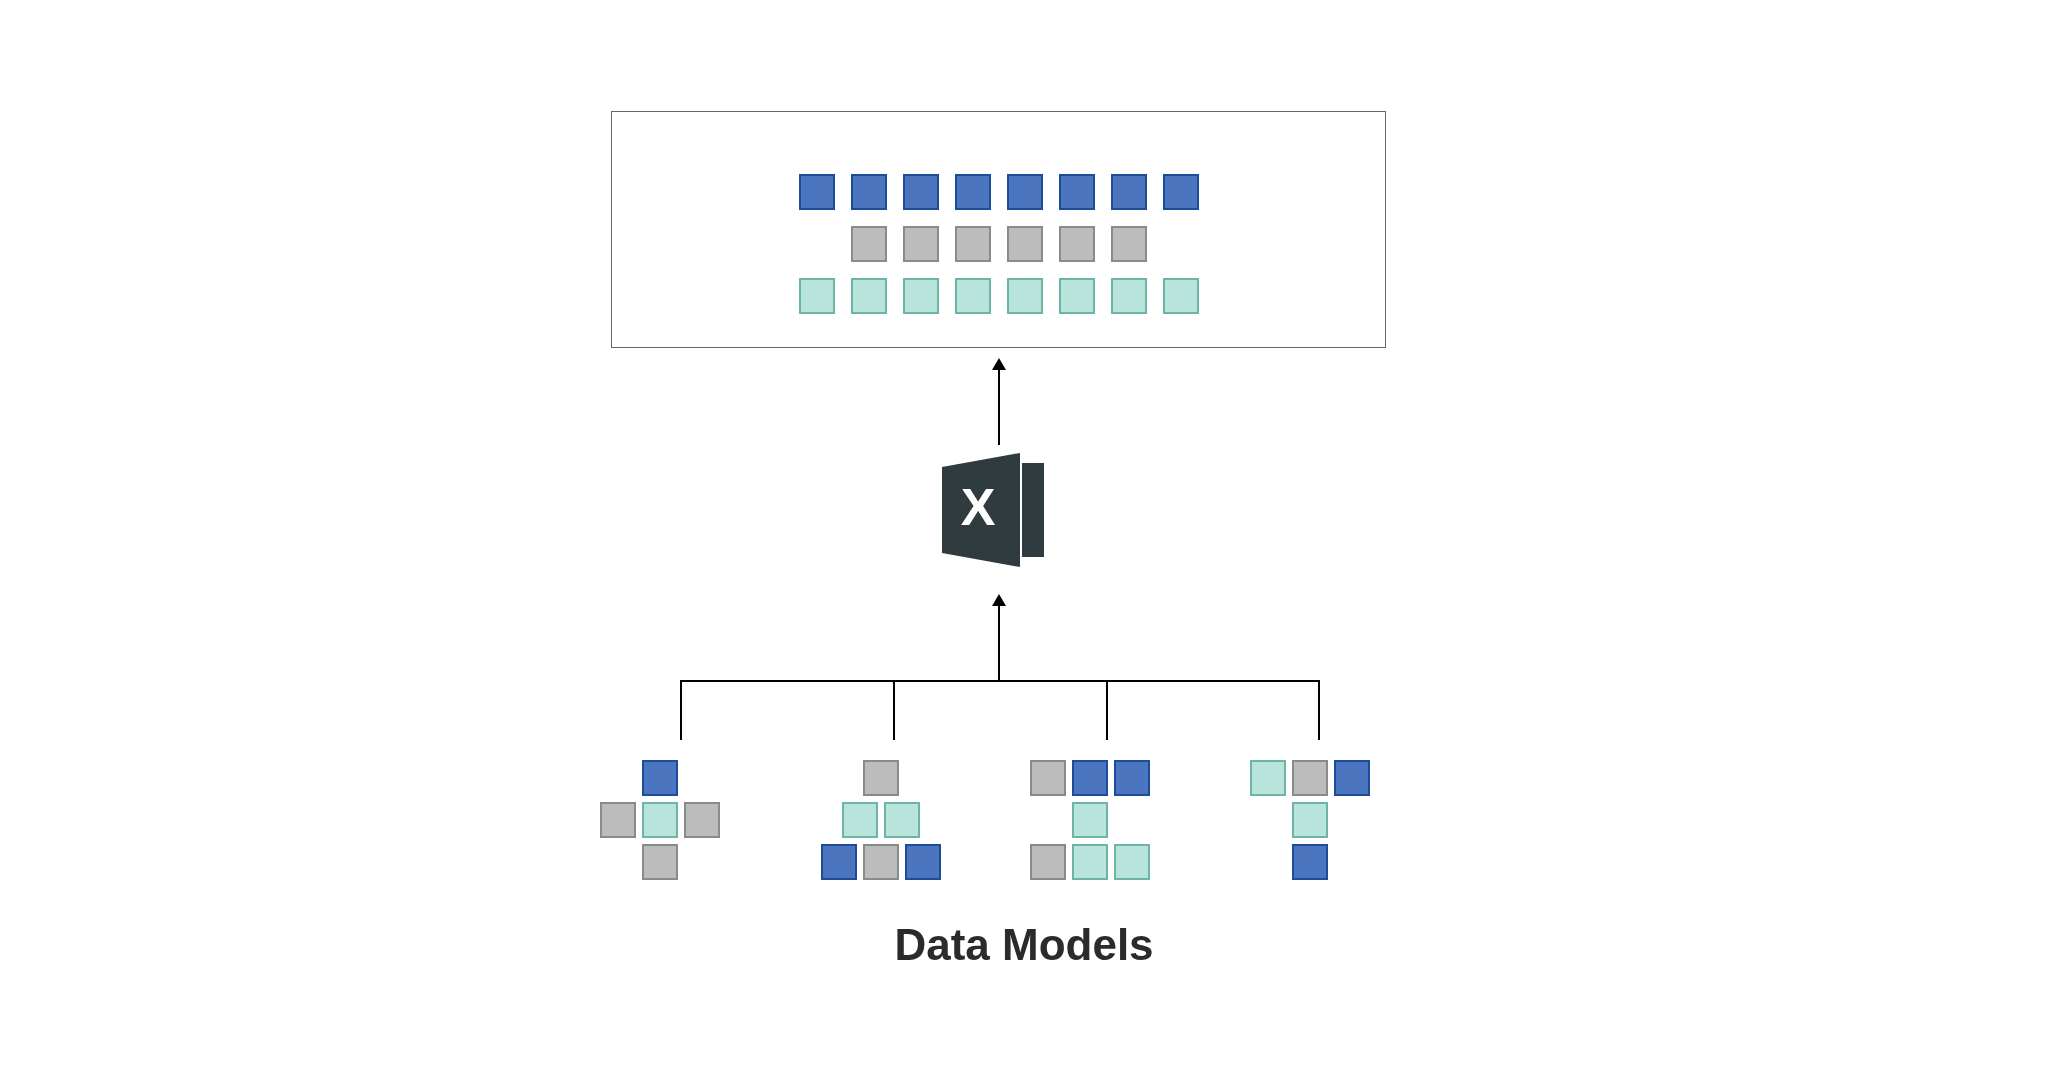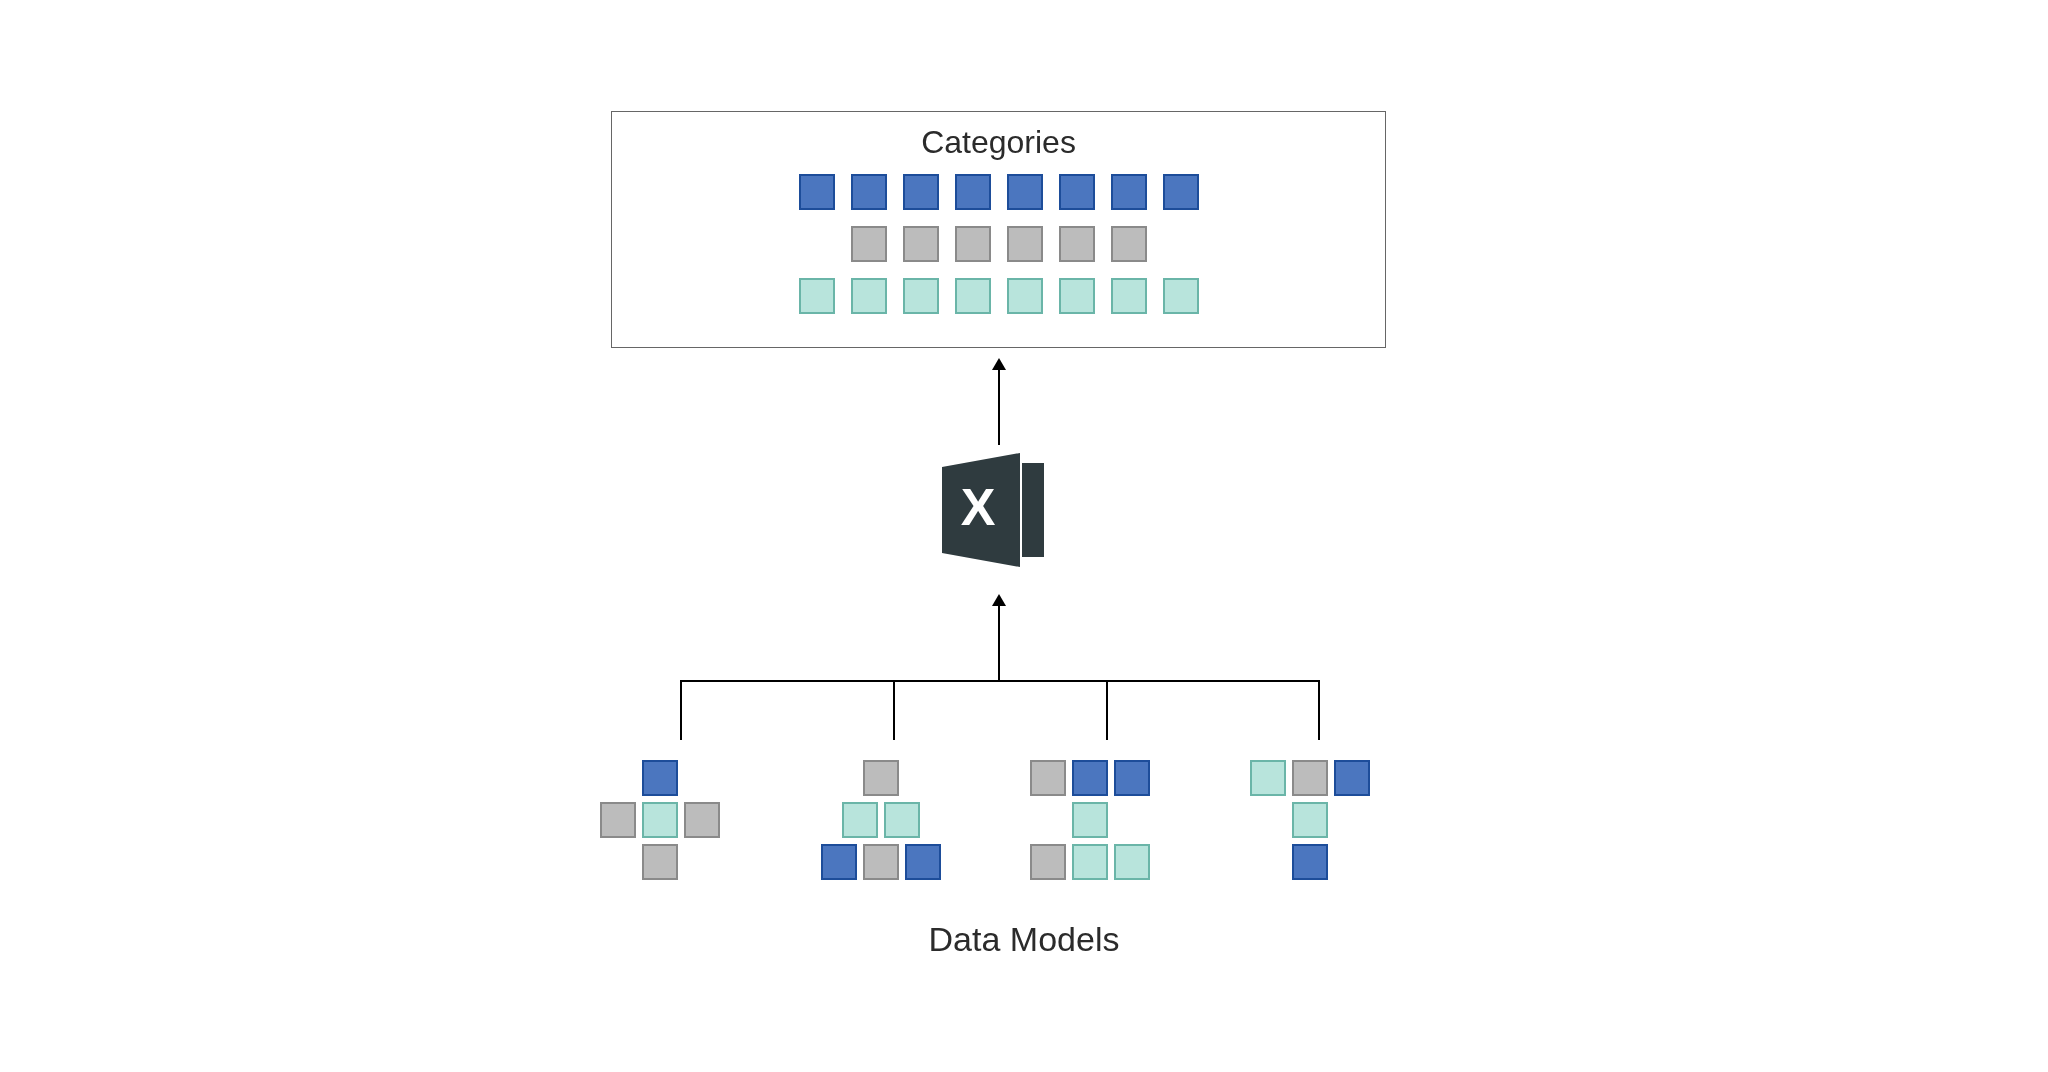--- a/index.html
+++ b/index.html
@@ -94,32 +94,31 @@
     width: 160px;
     height: 160px;
   }
   .model .sq { position: absolute; }
 
   .bottom-label {
     position: absolute;
     left: 0; right: 0;
     top: 920px;
     text-align: center;
-    font-size: 34px;
-    font-weight: 400;
+    font-size: 44px;
+    font-weight: 700;
     color: #2b2b2b;
   }
 </style>
 </head>
 <body>
 
 <div class="stage">
 
   <div class="categories-box">
-    <div class="categories-title">Categories</div>
     <div class="cat-rows">
       <div class="cat-row" id="row-blue">
           <div class="sq blue"></div>
           <div class="sq blue"></div>
           <div class="sq blue"></div>
           <div class="sq blue"></div>
           <div class="sq blue"></div>
           <div class="sq blue"></div>
           <div class="sq blue"></div>
           <div class="sq blue"></div>

